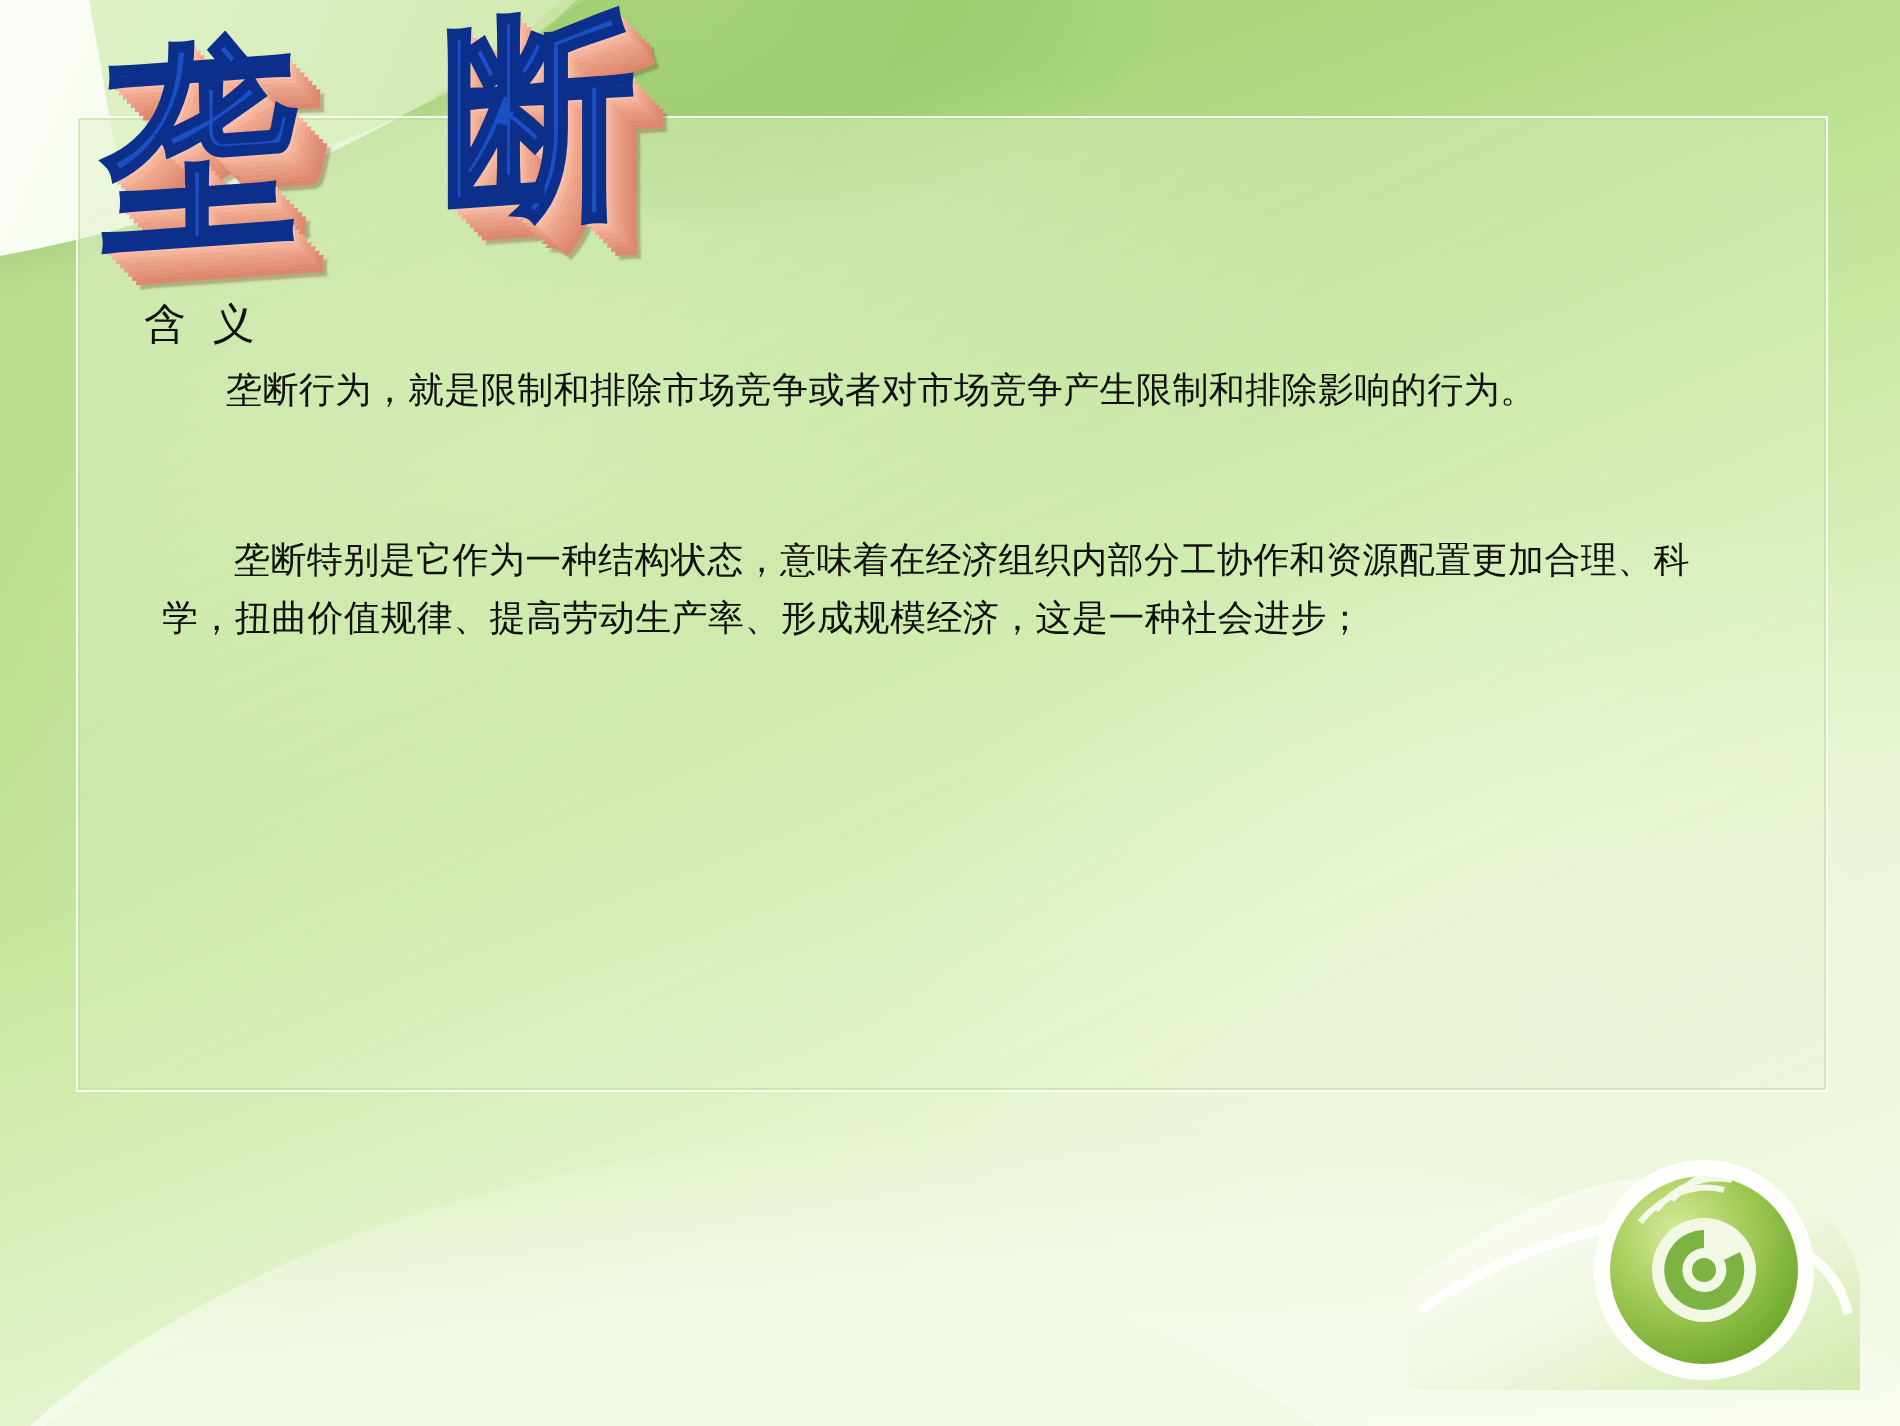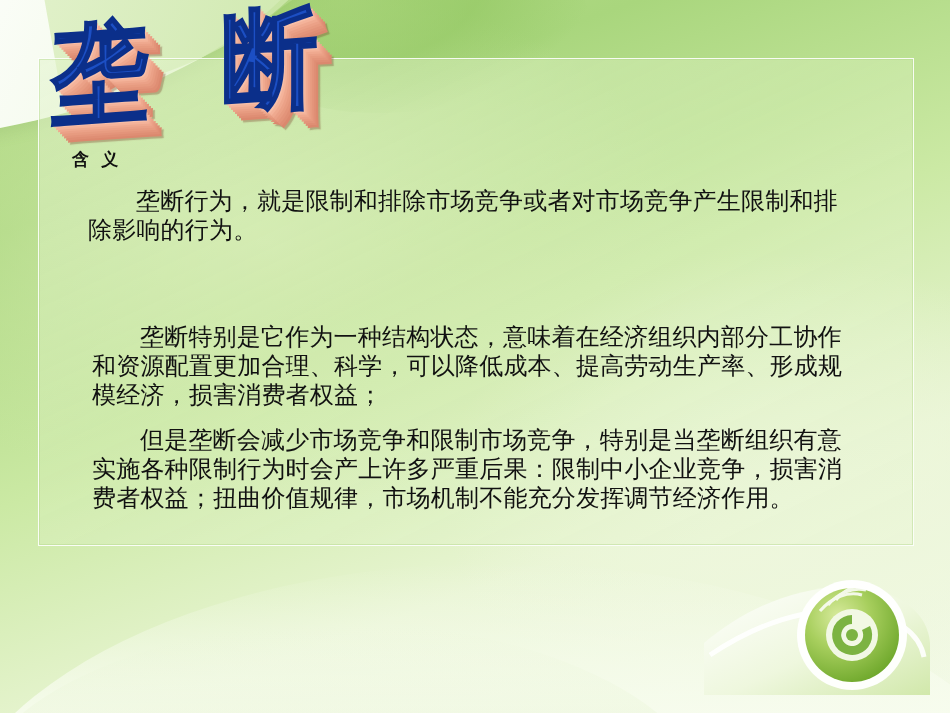--- a/index.html
+++ b/index.html
@@ -140,34 +140,34 @@
   
   .body-text {
     position: absolute;
     left: 72px;
     top: 148px;
     width: 800px;
     color: #111;
   }
   .heading {
     font-family: "Liberation Serif", serif;
-    font-weight: bold;
-    font-size: 17px;
+    font-weight: normal;
+    font-size: 21px;
     letter-spacing: 4px;
     margin: 0 0 4px 0;
   }
   .heading.indent {
     margin-left: 8px;
     letter-spacing: 1px;
   }
   .para {
     font-family: "Liberation Serif", serif;
-    font-size: 24px;
+    font-size: 18px;
     line-height: 29px;
-    margin: 16px;
+    margin: 5px;
     text-indent: 2em;
     letter-spacing: 0.2px;
   }
   .para.tight {
     text-indent: 2em;
   }
   .gap-lg { height: 46px; }
   .block2 { margin-left: 4px; }
 </style>
 </head>
@@ -218,19 +218,18 @@
   <div class="body-text">
 
     <div>
       <p class="heading">含 义</p>
       <p class="para">垄断行为，就是限制和排除市场竞争或者对市场竞争产生限制和排除影响的行为。</p>
     </div>
 
     <div class="gap-lg"></div>
 
     <div class="block2">
-      <p class="para tight">垄断特别是它作为一种结构状态，意味着在经济组织内部分工协作和资源配置更加合理、科学，可以降低成本、提高劳动生产率、形成规模经济，损害消费者权益；</p>
-      <p class="para tight">但是垄断会减少市场竞争和限制市场竞争，特别是当垄断组织有意实施各种限制行为时会产上许多严重后果：限制中小企业竞争，损害消费者权益；扭曲价值规律，市场机制不能充分发挥调节经济作用。</p>
+      <p class="para tight">垄断特别是它作为一种结构状态，意味着在经济组织内部分工协作和资源配置更加合理、科学，扭曲价值规律、提高劳动生产率、形成规模经济，这是一种社会进步；</p>
     </div>
 
   </div>
 
 </div>
 
 </body></html>

